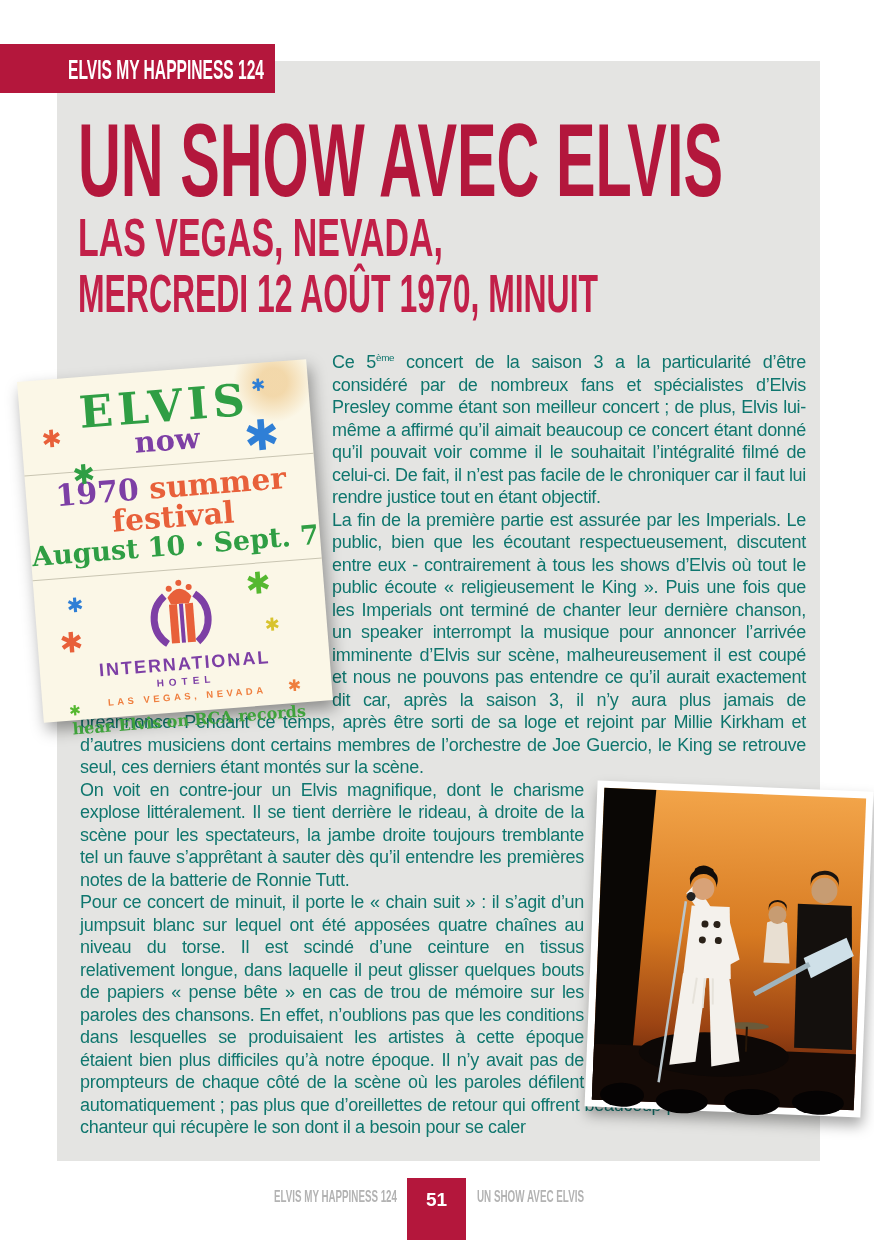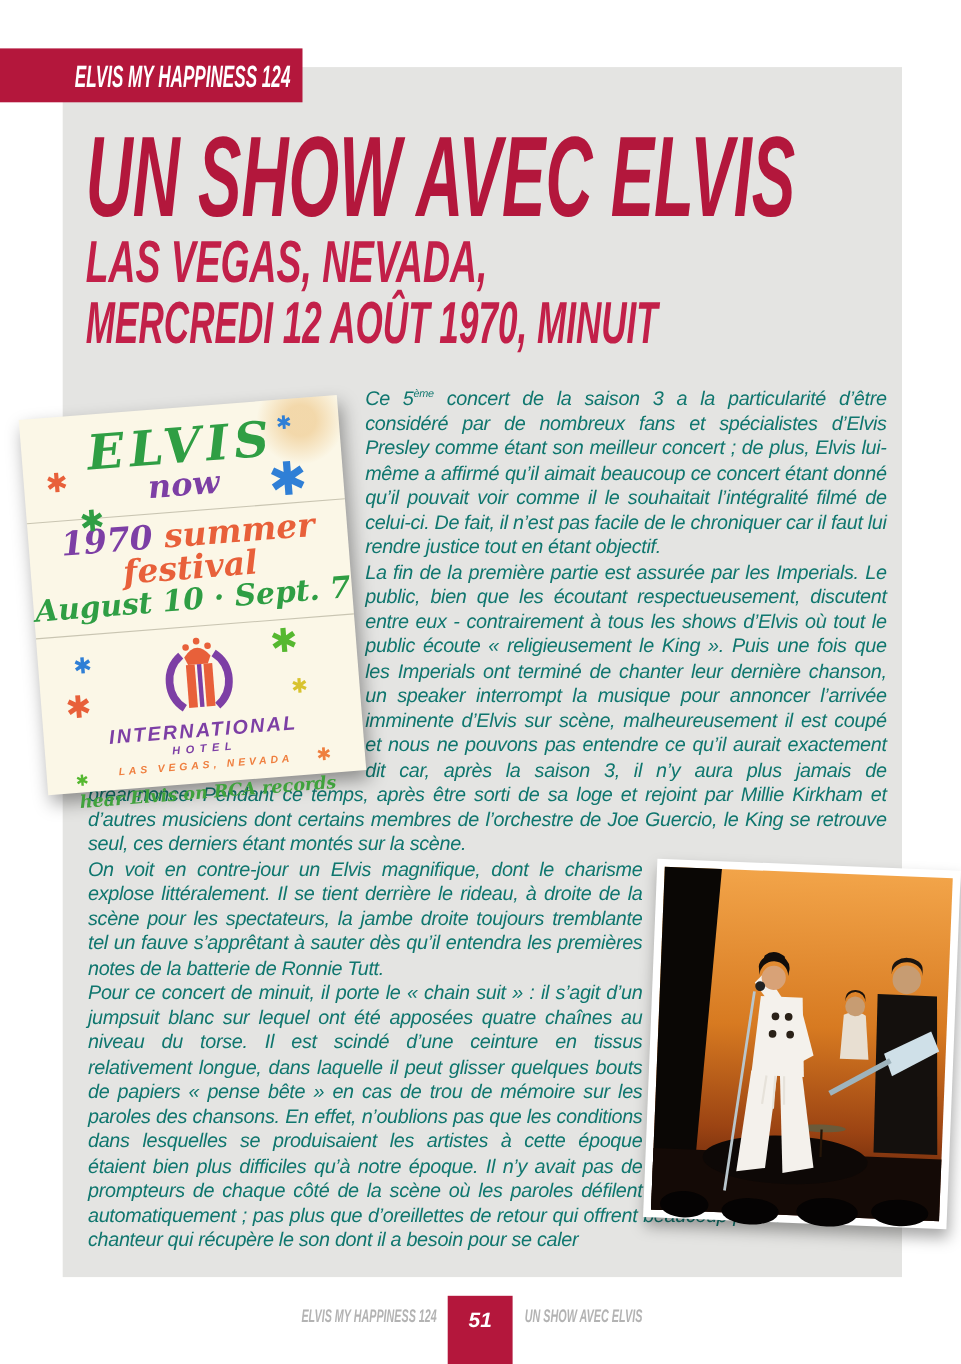--- a/index.html
+++ b/index.html
@@ -1,18 +1,18 @@
 <!DOCTYPE html>
 <html><head>
 <meta charset="utf-8">
 <style>
   * { margin:0; padding:0; box-sizing:border-box; }
   html,body { background:#ffffff; }
   .page { position:relative; width:874px; height:1240px; background:#fff;
-          overflow:hidden; font-family:"Liberation Sans", sans-serif;font-style:italic; }
+          overflow:hidden; font-family:"Liberation Sans", sans-serif; }
   svg { overflow:visible; display:block; }
 
   
   .panel { position:absolute; left:57px; top:61px; width:763px; height:1100px;
            background:#e4e4e2; }
 
   
   .badge { position:absolute; left:0; top:44px; width:275px; height:49px;
            background:#b4173c; }
 
@@ -90,21 +90,21 @@
     <svg class="h-sub2" width="620" height="52">
       <text x="0" y="40" font-size="54" font-weight="bold" fill="#c22049" textLength="520" lengthAdjust="spacingAndGlyphs">MERCREDI 12 AOÛT 1970, MINUIT</text>
     </svg>
   </div>
 
   <div class="article">
     <div class="spacer-left"></div>
     <p><span>Ce 5</span><sup>ème</sup><span> concert de la saison 3 a la particularité d’être considéré par de nombreux fans et spécialistes d’Elvis Presley comme étant son meilleur concert ; de plus, Elvis lui-même a affirmé qu’il aimait beaucoup ce concert étant donné qu’il pouvait voir comme il le souhaitait l’intégralité filmé de celui-ci. De fait, il n’est pas facile de le chroniquer car il faut lui rendre justice tout en étant objectif.</span></p>
     <p>La fin de la première partie est assurée par les Imperials. Le public, bien que les écoutant respectueusement, discutent entre eux - contrairement à tous les shows d’Elvis où tout le public écoute « religieusement le King ». Puis une fois que les Imperials ont terminé de chanter leur dernière chanson, un speaker interrompt la musique pour annoncer l’arrivée imminente d’Elvis sur scène, malheureusement il est coupé et nous ne pouvons pas entendre ce qu’il aurait exactement dit car, après la saison 3, il n’y aura plus jamais de préannonce. Pendant ce temps, après être sorti de sa loge et rejoint par Millie Kirkham et d’autres musiciens dont certains membres de l’orchestre de Joe Guercio, le King se retrouve seul, ces derniers étant montés sur la scène.</p>
     <div class="spacer-right"></div>
-    <p>On voit en contre-jour un Elvis magnifique, dont le charisme explose littéralement. Il se tient derrière le rideau, à droite de la scène pour les spectateurs, la jambe droite toujours tremblante tel un fauve s’apprêtant à sauter dès qu’il entendra les premières notes de la batterie de Ronnie Tutt.</p>
+    <p>On voit en contre-jour un Elvis magnifique, dont le charisme explose littéralement. Il se tient derrière le rideau, à droite de la scène pour les spectateurs, la jambe droite toujours tremblante tel un fauve s’apprêtant à sauter dès qu’il entendre les premières notes de la batterie de Ronnie Tutt.</p>
     <p>Pour ce concert de minuit, il porte le « chain suit » : il s’agit d’un jumpsuit blanc sur lequel ont été apposées quatre chaînes au niveau du torse. Il est scindé d’une ceinture en tissus relativement longue, dans laquelle il peut glisser quelques bouts de papiers « pense bête » en cas de trou de mémoire sur les paroles des chansons. En effet, n’oublions pas que les conditions dans lesquelles se produisaient les artistes à cette époque étaient bien plus difficiles qu’à notre époque. Il n’y avait pas de prompteurs de chaque côté de la scène où les paroles défilent automatiquement ; pas plus que d’oreillettes de retour qui offrent beaucoup plus de confort au chanteur qui récupère le son dont il a besoin pour se caler</p>
   </div>
 
   <div class="poster">
     <span class="ast" style="left:20px; top:48px;  color:#e8603a; font-size:24px;">✱</span>
     <span class="ast" style="left:48px; top:84px;  color:#2f9e44; font-size:27px;">✱</span>
     <span class="ast" style="left:233px; top:14px; color:#2f7fd6; font-size:17px;">✱</span>
     <span class="ast" style="left:222px; top:52px; color:#2f7fd6; font-size:42px;">✱</span>
     <div class="p-elvis">ELVIS</div>
     <div class="p-now">now</div>

